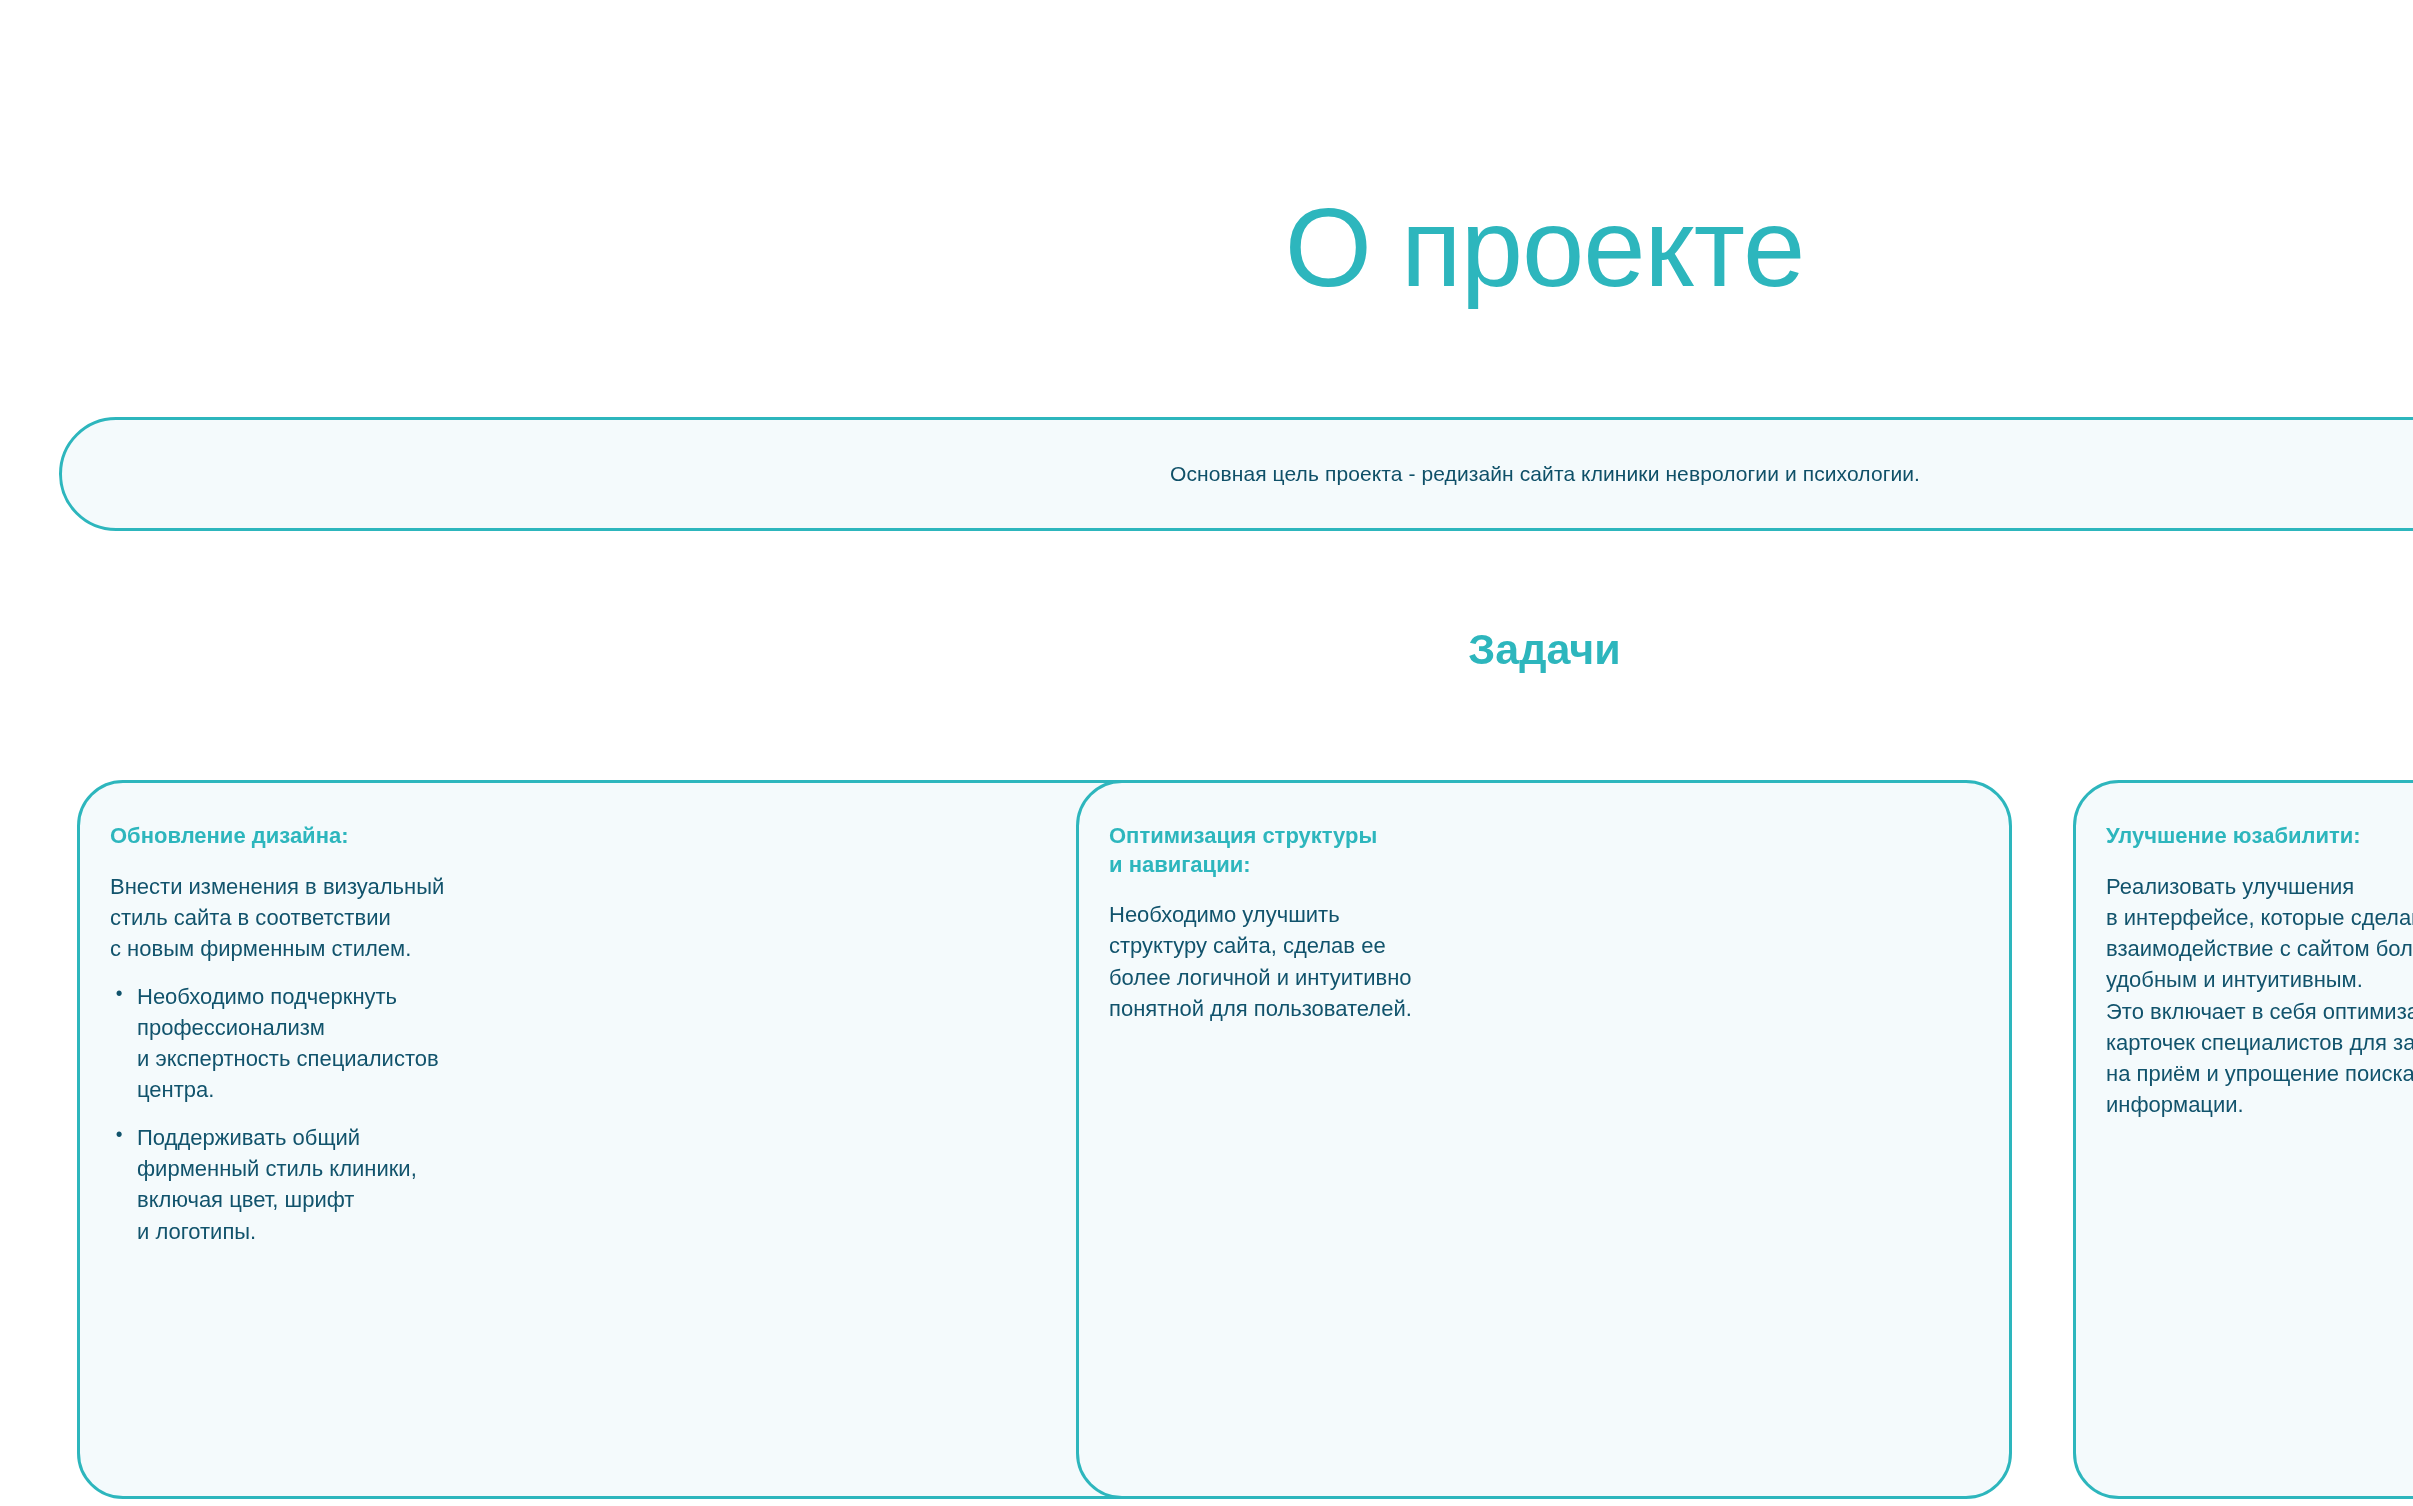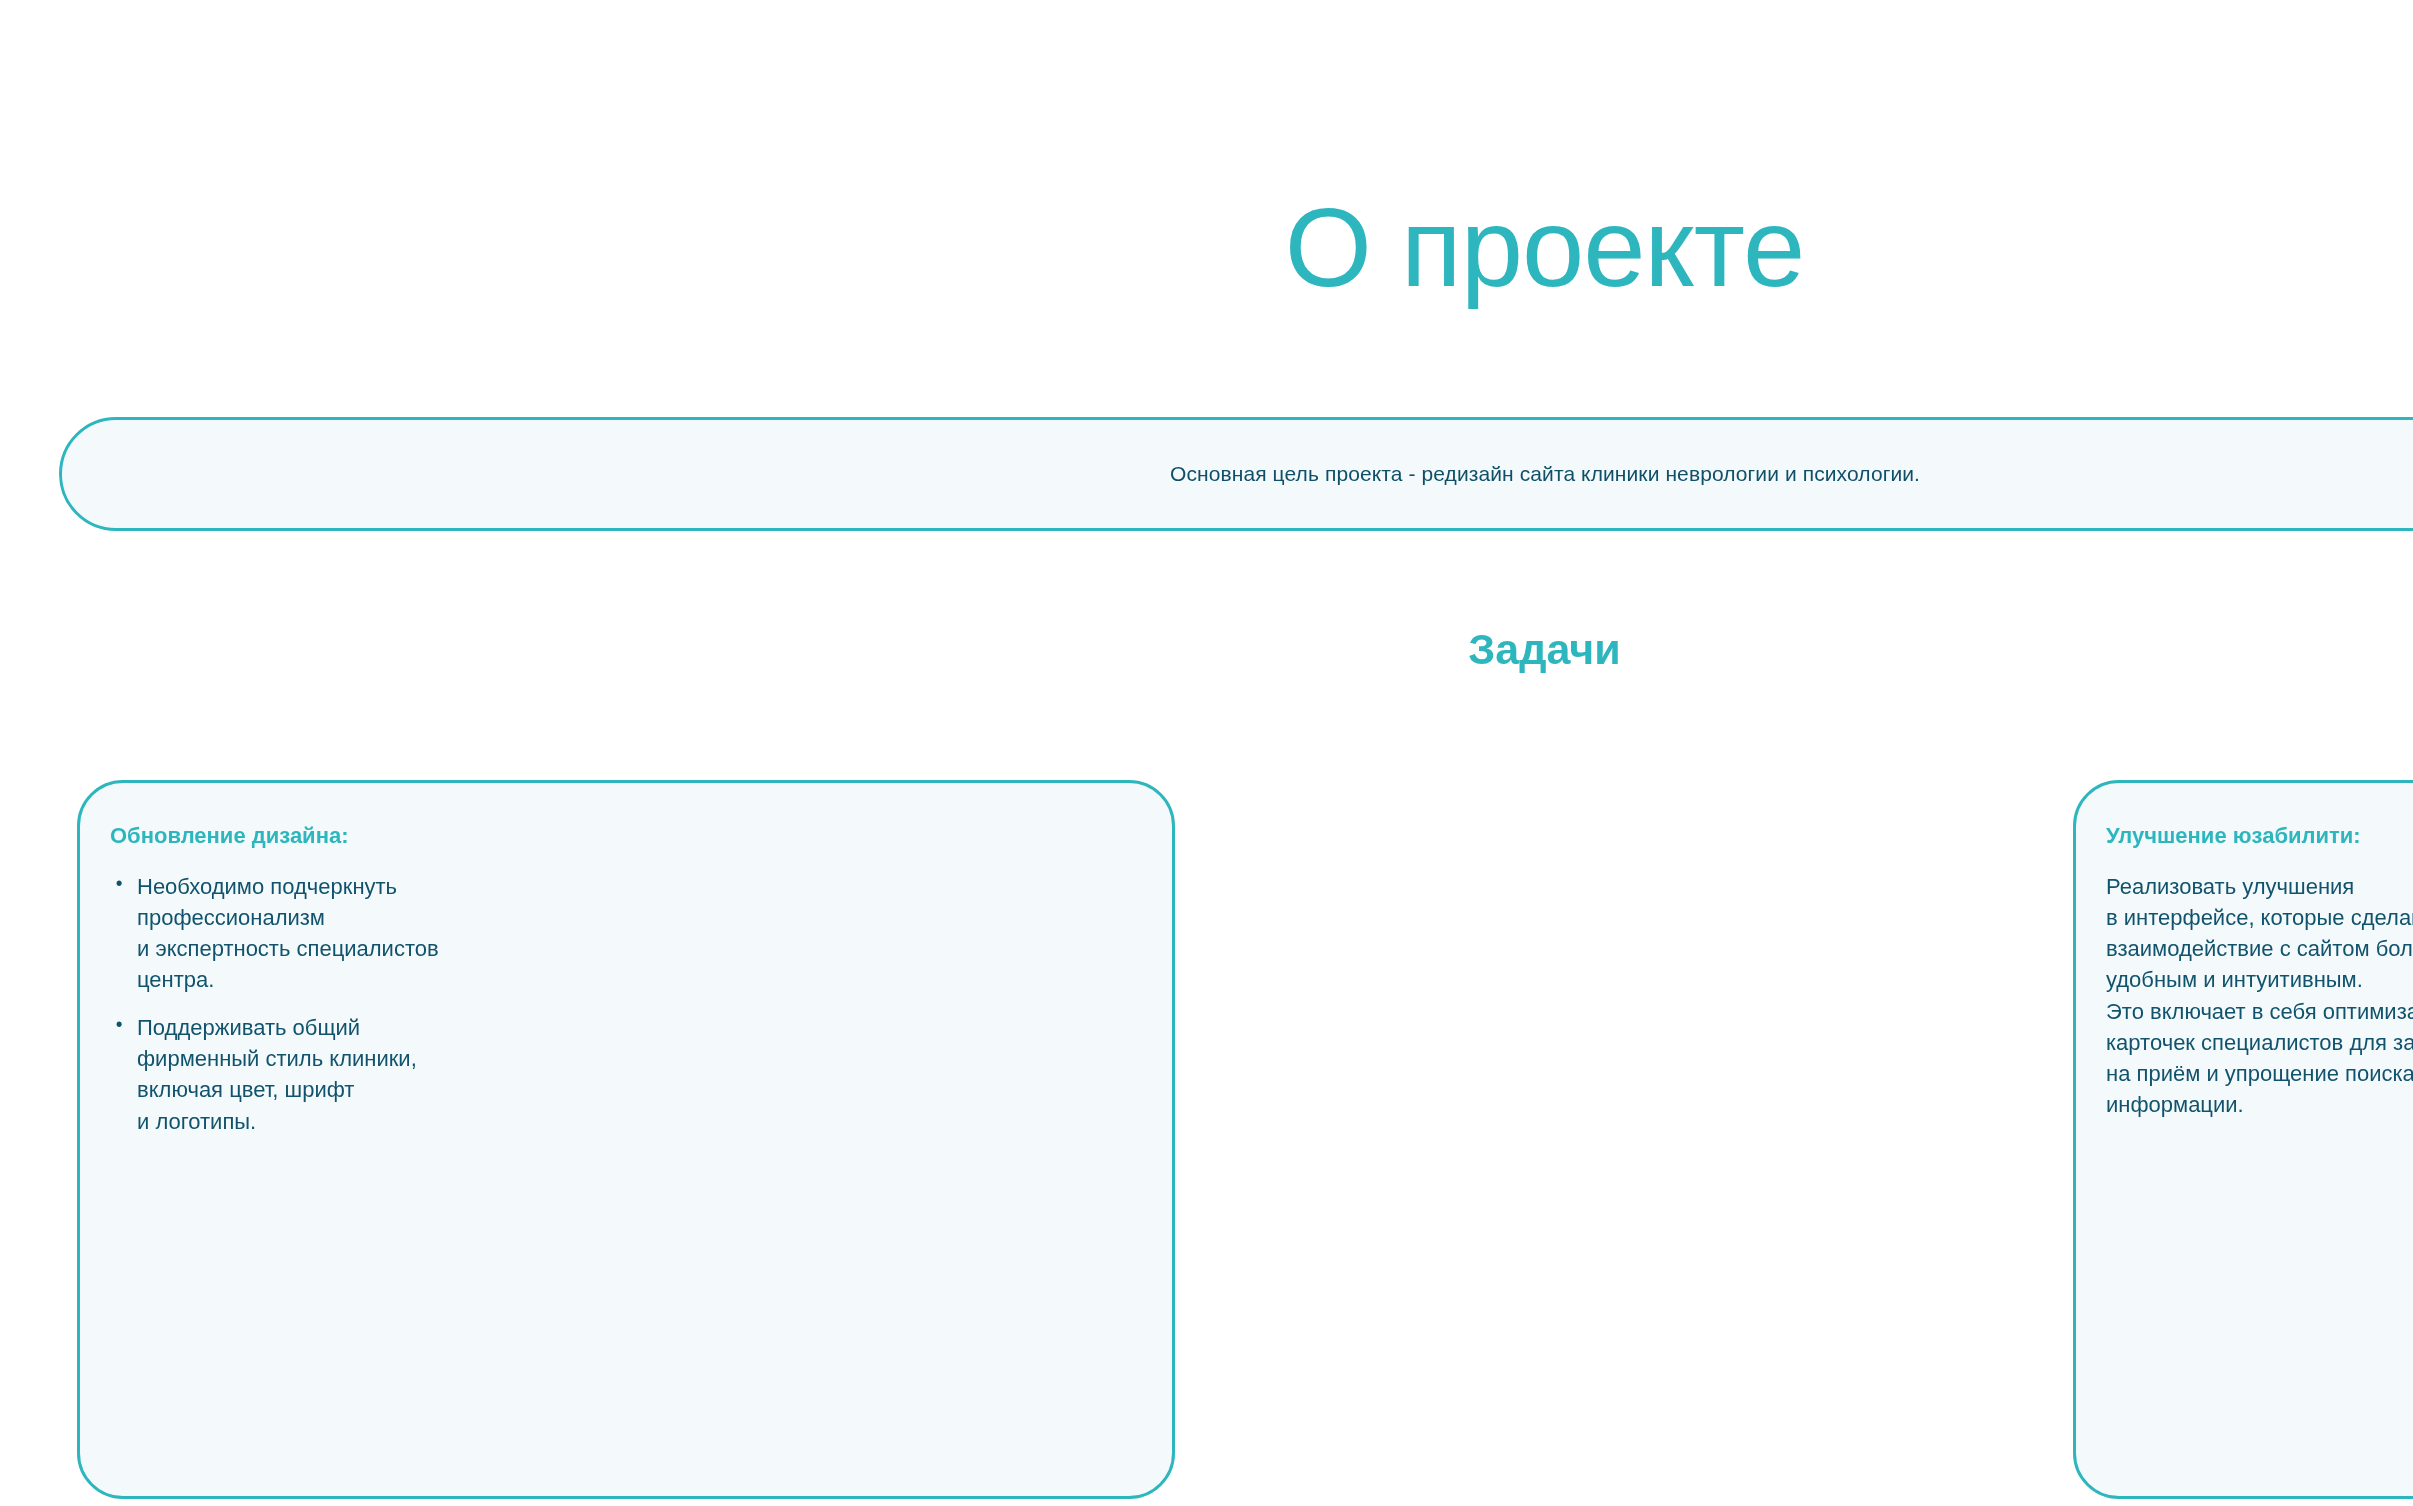--- a/index.html
+++ b/index.html
@@ -140,32 +140,43 @@
 <div class="goal-banner">
   <span class="goal-banner-text">Основная цель проекта  -  редизайн сайта клиники неврологии и психологии.</span>
 </div>
 
 <div class="section-heading">Задачи</div>
 
 <div class="cards-row">
 
   <div class="task-card card-1">
     <p class="card-title">Обновление дизайна:</p>
+    <p class="card-body">Внести изменения в визуальный
+стиль сайта в соответствии
+с новым фирменным стилем.</p>
     <ul class="card-bullets">
       <li>Необходимо подчеркнуть
 профессионализм
 и экспертность специалистов
 центра.</li>
       <li>Поддерживать общий
 фирменный стиль клиники,
 включая цвет, шрифт
 и логотипы.</li>
     </ul>
   </div>
 
+  <div class="task-card card-2">
+    <p class="card-title">Оптимизация структуры
+и навигации:</p>
+    <p class="card-body">Необходимо улучшить
+структуру сайта, сделав ее
+более логичной и интуитивно
+понятной для пользователей.</p>
+  </div>
 
   <div class="task-card card-3">
     <p class="card-title">Улучшение юзабилити:</p>
     <p class="card-body">Реализовать улучшения
 в интерфейсе, которые сделают
 взаимодействие с сайтом более
 удобным и интуитивным.
 Это включает в себя оптимизацию
 карточек специалистов для записи
 на приём и упрощение поиска

